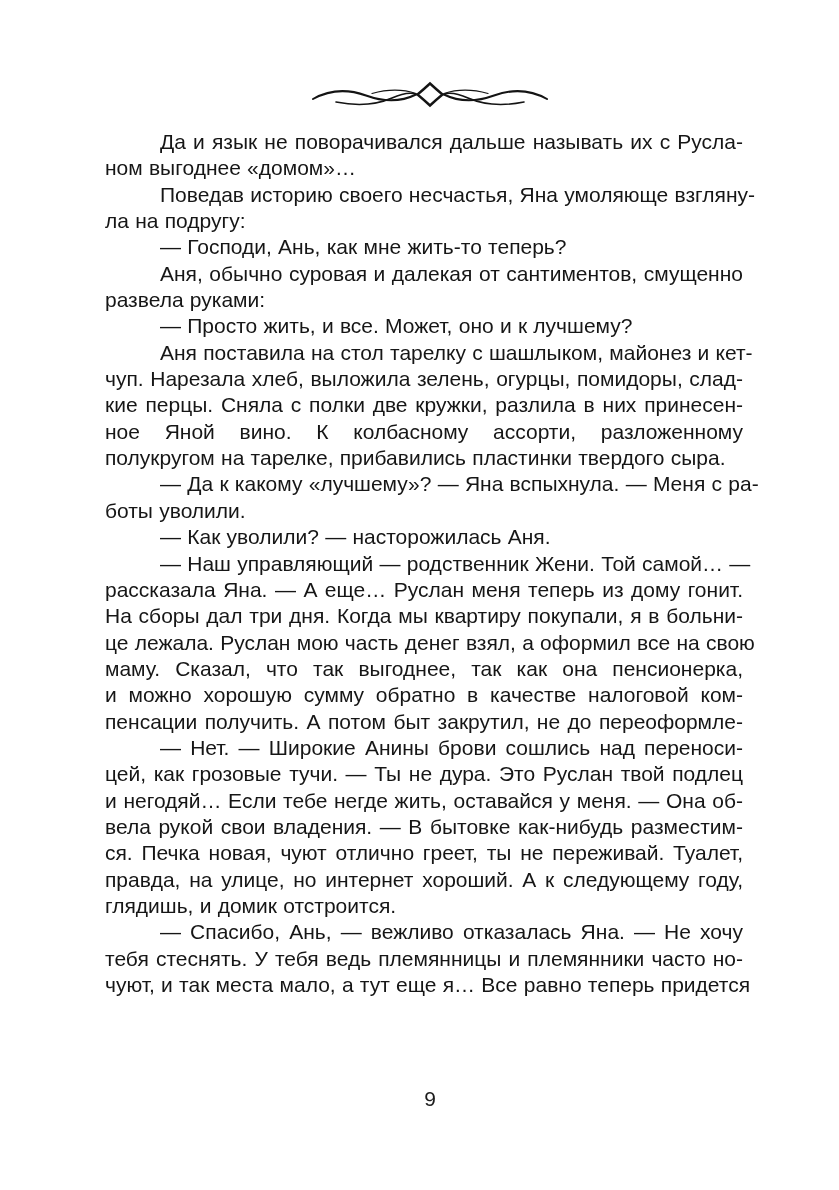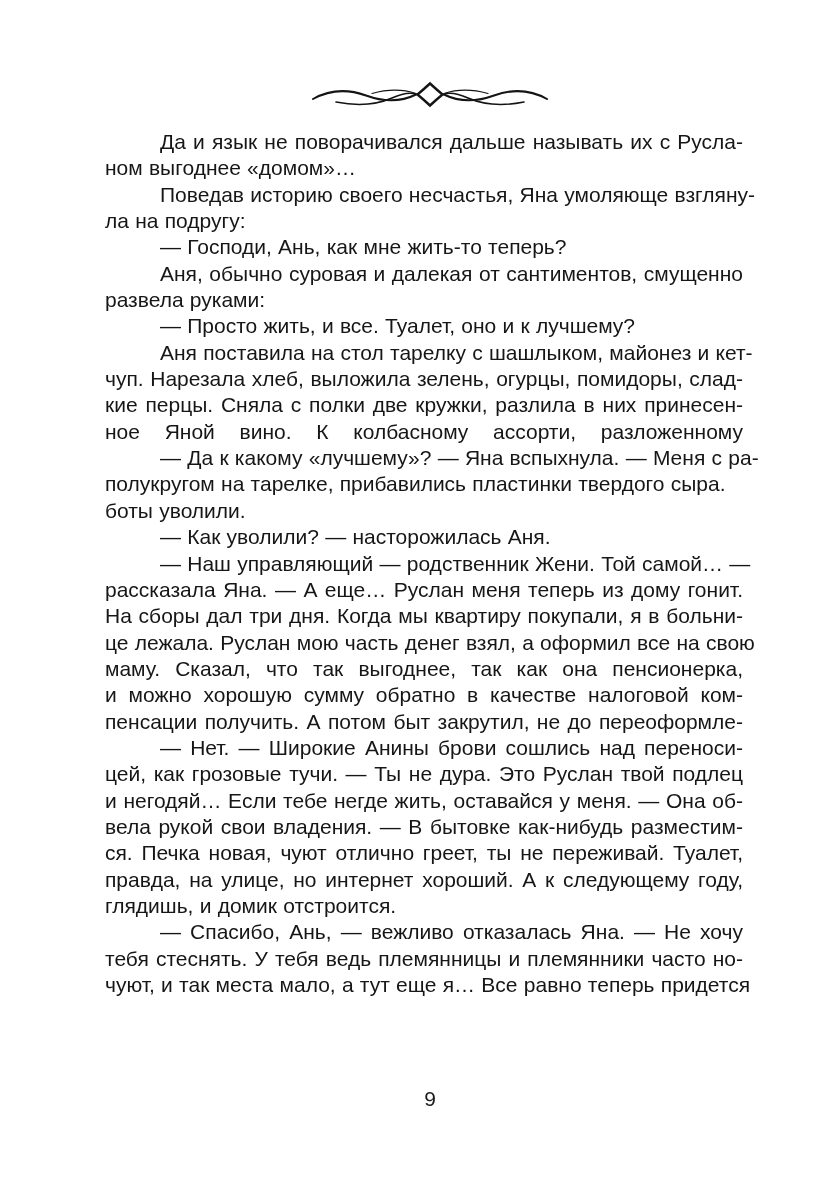--- a/index.html
+++ b/index.html
@@ -82,27 +82,27 @@
   </div>
 
   <div class="text-block">
       <div class="line first">Да и язык не поворачивался дальше называть их с Русла-</div>
       <div class="line end">ном выгоднее «домом»…</div>
       <div class="line first">Поведав историю своего несчастья, Яна умоляюще взгляну-</div>
       <div class="line end">ла на подругу:</div>
       <div class="line first end">— Господи, Ань, как мне жить-то теперь?</div>
       <div class="line first">Аня, обычно суровая и далекая от сантиментов, смущенно</div>
       <div class="line end">развела руками:</div>
-      <div class="line first end">— Просто жить, и все. Туалет, оно и к лучшему?</div>
+      <div class="line first end">— Просто жить, и все. Может, оно и к лучшему?</div>
       <div class="line first">Аня поставила на стол тарелку с шашлыком, майонез и кет-</div>
       <div class="line">чуп. Нарезала хлеб, выложила зелень, огурцы, помидоры, слад-</div>
       <div class="line">кие перцы. Сняла с полки две кружки, разлила в них принесен-</div>
       <div class="line">ное Яной вино. К колбасному ассорти, разложенному</div>
+      <div class="line end">полукругом на тарелке, прибавились пластинки твердого сыра.</div>
       <div class="line first">— Да к какому «лучшему»? — Яна вспыхнула. — Меня с ра-</div>
-      <div class="line end">полукругом на тарелке, прибавились пластинки твердого сыра.</div>
       <div class="line end">боты уволили.</div>
       <div class="line first end">— Как уволили? — насторожилась Аня.</div>
       <div class="line first">— Наш управляющий — родственник Жени. Той самой… —</div>
       <div class="line">рассказала Яна. — А еще… Руслан меня теперь из дому гонит.</div>
       <div class="line">На сборы дал три дня. Когда мы квартиру покупали, я в больни-</div>
       <div class="line">це лежала. Руслан мою часть денег взял, а оформил все на свою</div>
       <div class="line">маму. Сказал, что так выгоднее, так как она пенсионерка,</div>
       <div class="line">и можно хорошую сумму обратно в качестве налоговой ком-</div>
       <div class="line">пенсации получить. А потом быт закрутил, не до переоформле-</div>
       <div class="line first">— Нет. — Широкие Анины брови сошлись над переноси-</div>

